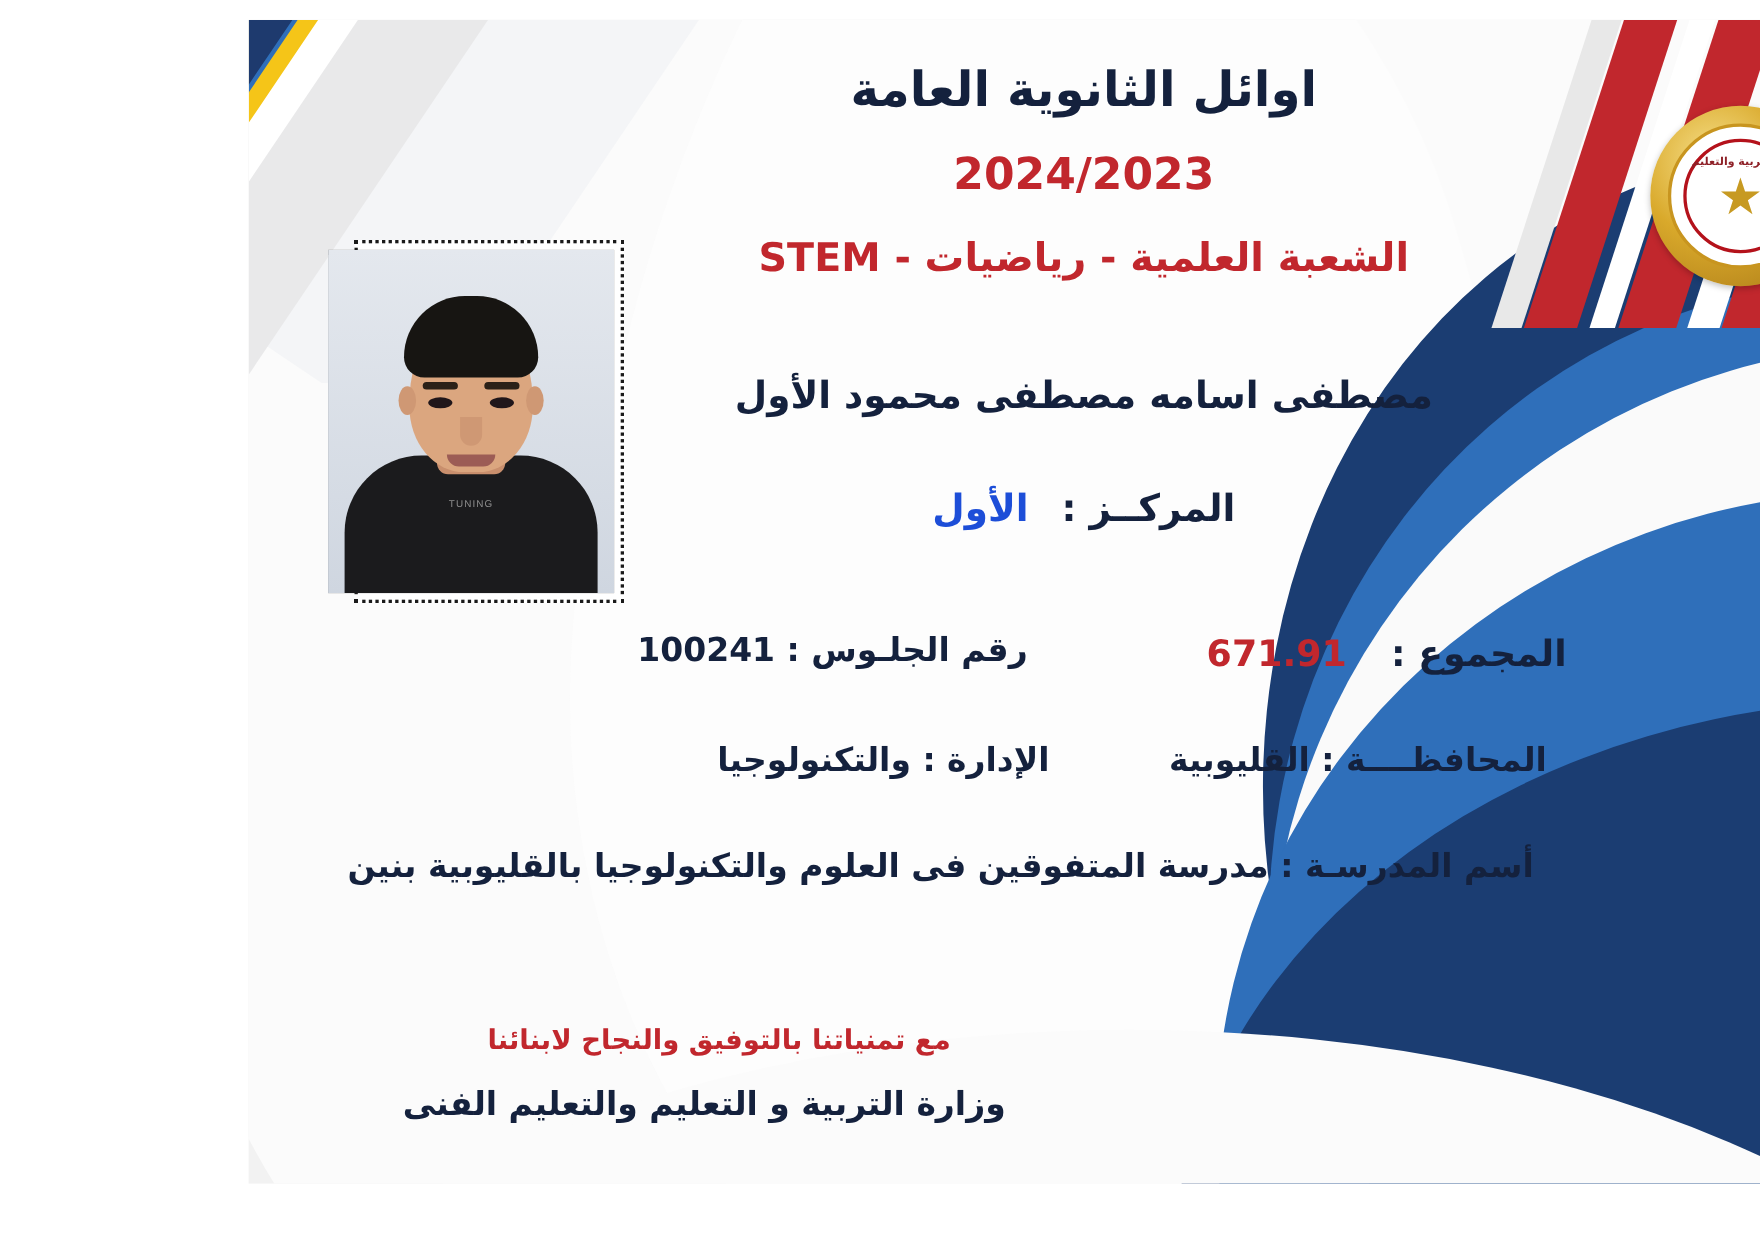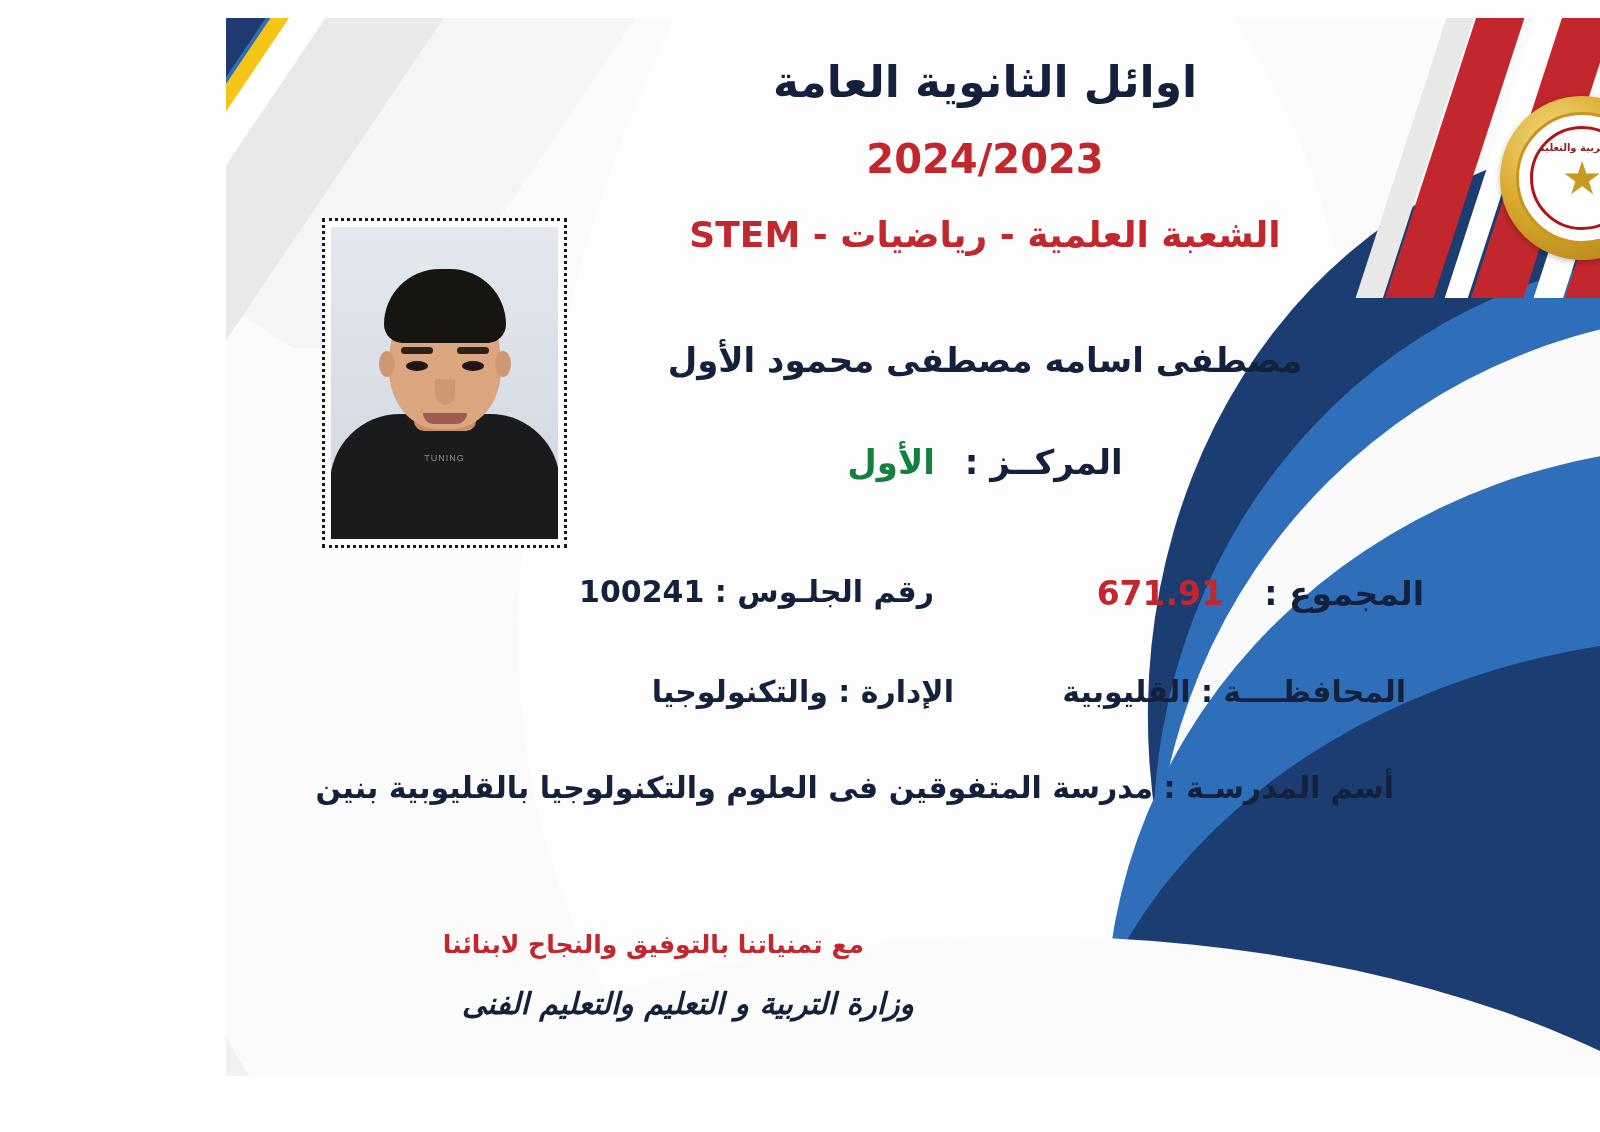--- a/index.html
+++ b/index.html
@@ -214,21 +214,21 @@
     top: 424px;
     left: 0;
     right: 0;
     text-align: center;
     font-size: 34px;
     font-weight: bold;
     color: #14213d;
     font-family: "DejaVu Sans", sans-serif;
   }
   .rank-row .value {
-    color: #15803d;
+    color: #1d4ed8;
     margin-right: 18px;
   }
 
   
   .photo-frame {
     position: absolute;
     left: 96px;
     top: 200px;
     width: 245px;
     height: 330px;
@@ -236,20 +236,21 @@
     padding: 6px;
     box-sizing: border-box;
     border: 3px dotted #1a1a1a;
   }
   .photo {
     position: relative;
     width: 100%;
     height: 100%;
     overflow: hidden;
     background: #404040;
+    padding-left: 33px;
   }
   .ph-bg { position: absolute; inset: 0; background: linear-gradient(180deg,#e4e8ee 0%, #cfd6e0 100%); }
   .ph-body {
     position: absolute;
     left: 50%;
     bottom: 0;
     width: 230px;
     height: 125px;
     margin-left: -115px;
     background: #1b1b1d;
@@ -470,21 +471,20 @@
   }
   .ministry {
     position: absolute;
     top: 968px;
     right: 830px;
     font-size: 30px;
     font-weight: bold;
     color: #14213d;
     font-family: "DejaVu Sans", sans-serif;
     white-space: nowrap;
-    font-style: italic;
   }
 </style>
 </head>
 <body>
 
 <div class="certificate">
 
   <div class="sheet">
     <div class="swoosh-a"></div>
     <div class="swoosh-b"></div>

